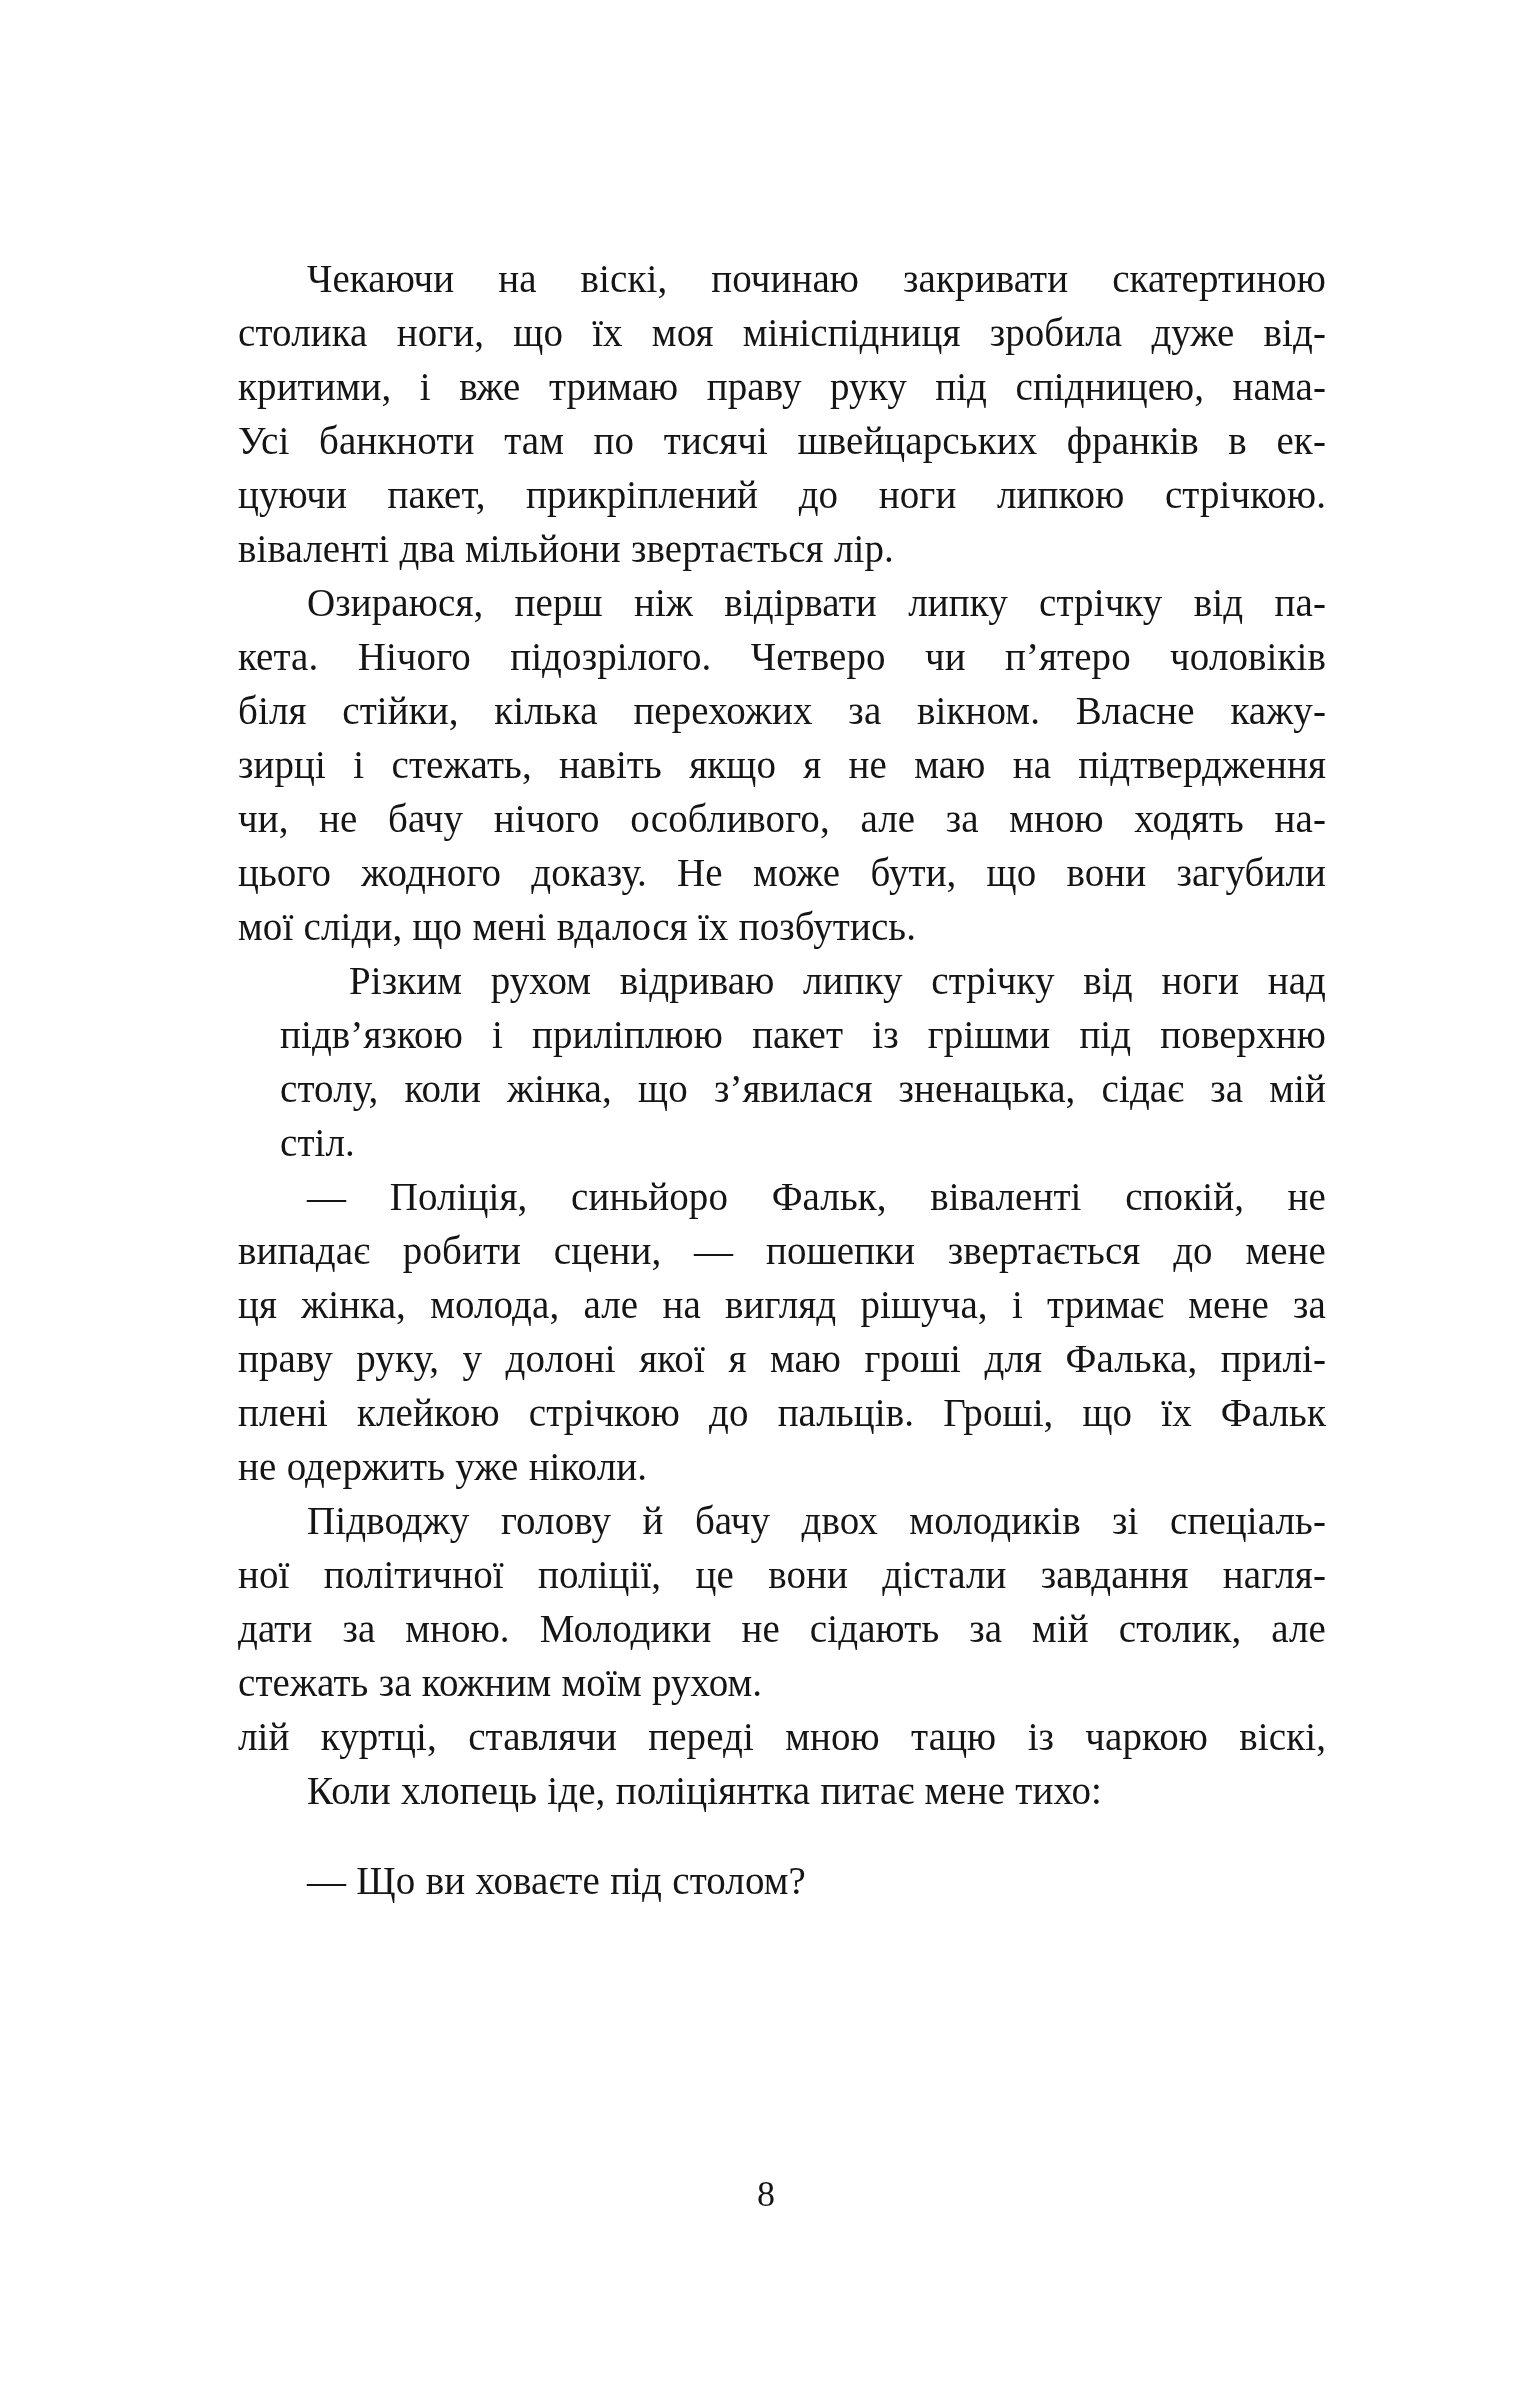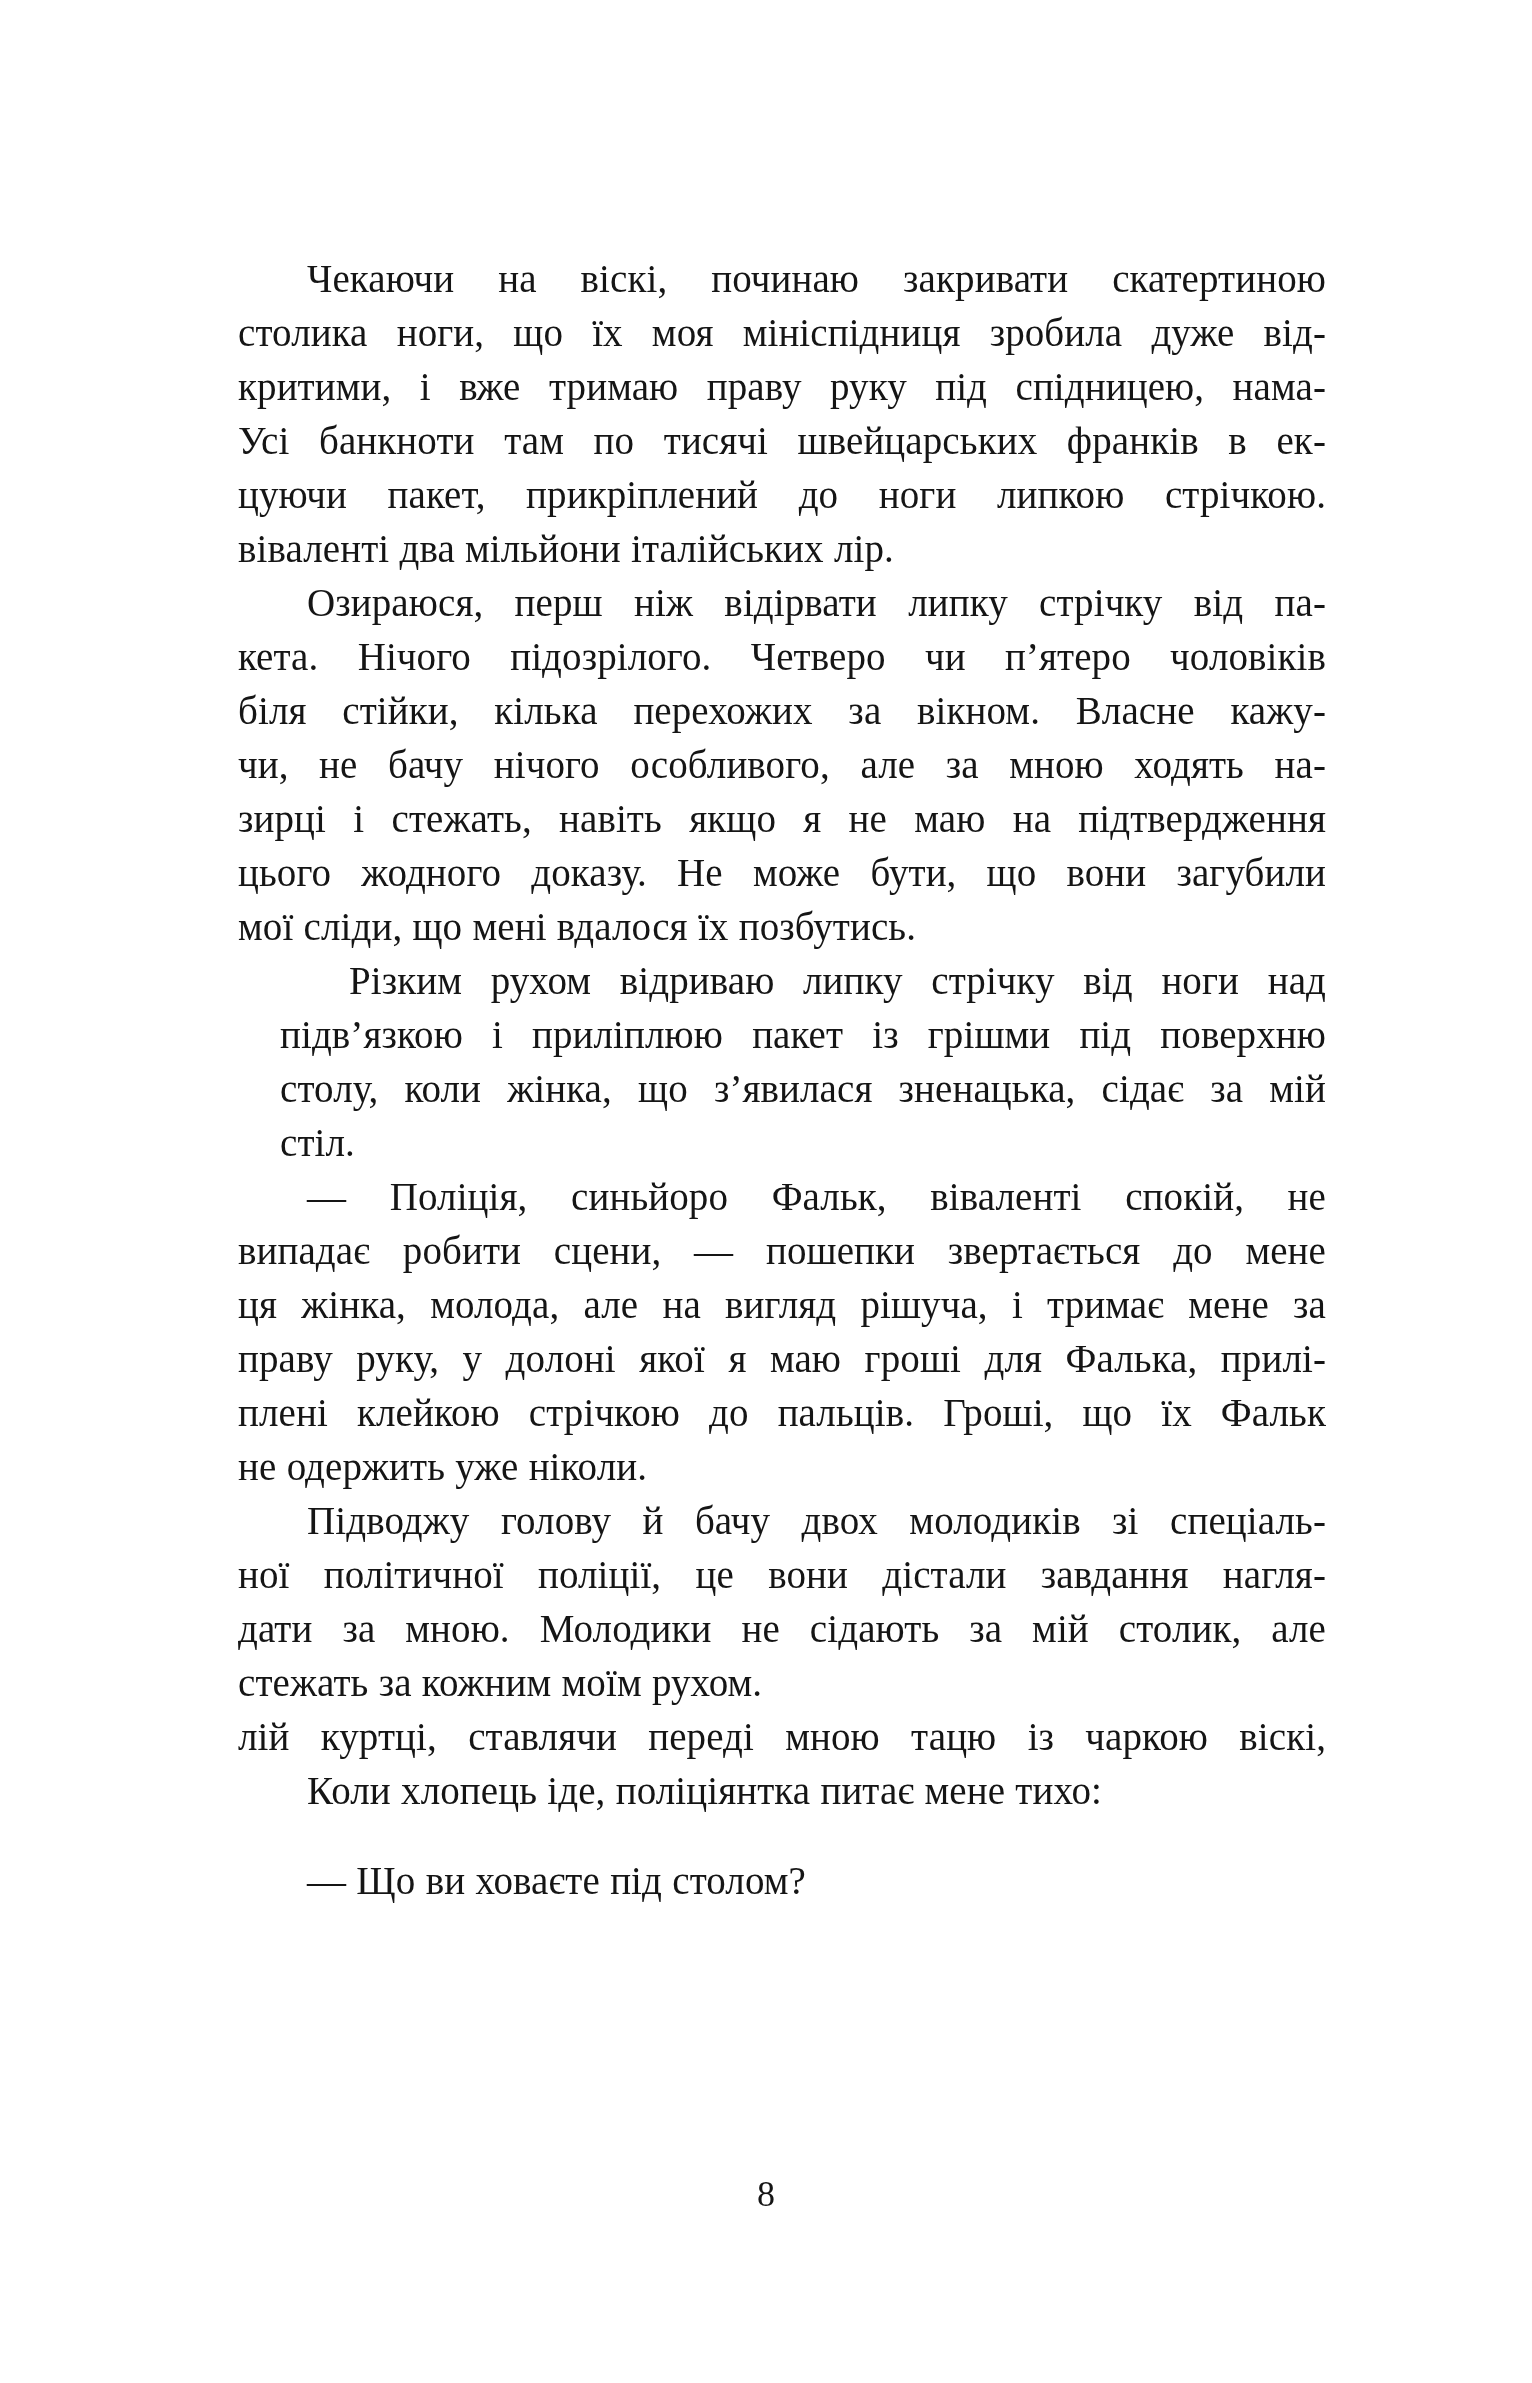--- a/index.html
+++ b/index.html
@@ -82,28 +82,28 @@
 <div class="page">
 
   <div class="text-block">
 
   <p class="para" style="text-indent: 0px;">
         <span class="line just first">Чекаючи на віскі, починаю закривати скатертиною</span>
         <span class="line just">столика ноги, що їх моя мініспідниця зробила дуже від-</span>
         <span class="line just">критими, і вже тримаю праву руку під спідницею, нама-</span>
         <span class="line just">Усі банкноти там по тисячі швейцарських франків в ек-</span>
         <span class="line just">цуючи пакет, прикріплений до ноги липкою стрічкою.</span>
-        <span class="line last">віваленті два мільйони італійських лір.</span>
+        <span class="line last">віваленті два мільйони звертається лір.</span>
       </p>
       <p class="para" style="text-indent: 0px;">
         <span class="line just first">Озираюся, перш ніж відірвати липку стрічку від па-</span>
         <span class="line just">кета. Нічого підозрілого. Четверо чи п’ятеро чоловіків</span>
         <span class="line just">біля стійки, кілька перехожих за вікном. Власне кажу-</span>
+        <span class="line just">зирці і стежать, навіть якщо я не маю на підтвердження</span>
         <span class="line just">чи, не бачу нічого особливого, але за мною ходять на-</span>
-        <span class="line just">зирці і стежать, навіть якщо я не маю на підтвердження</span>
         <span class="line just">цього жодного доказу. Не може бути, що вони загубили</span>
         <span class="line last">мої сліди, що мені вдалося їх позбутись.</span>
       </p>
       <p class="para" style="text-indent: 0px; margin-left: 42px;">
         <span class="line just first">Різким рухом відриваю липку стрічку від ноги над</span>
         <span class="line just">підв’язкою і приліплюю пакет із грішми під поверхню</span>
         <span class="line just">столу, коли жінка, що з’явилася зненацька, сідає за мій</span>
         <span class="line last">стіл.</span>
       </p>
       <p class="para" style="text-indent: 0px;">

